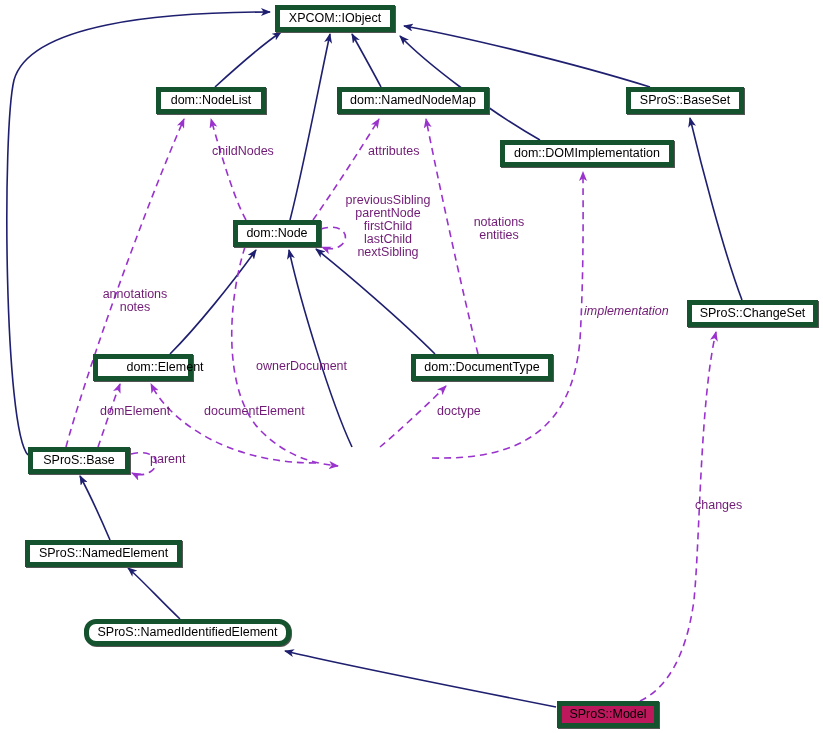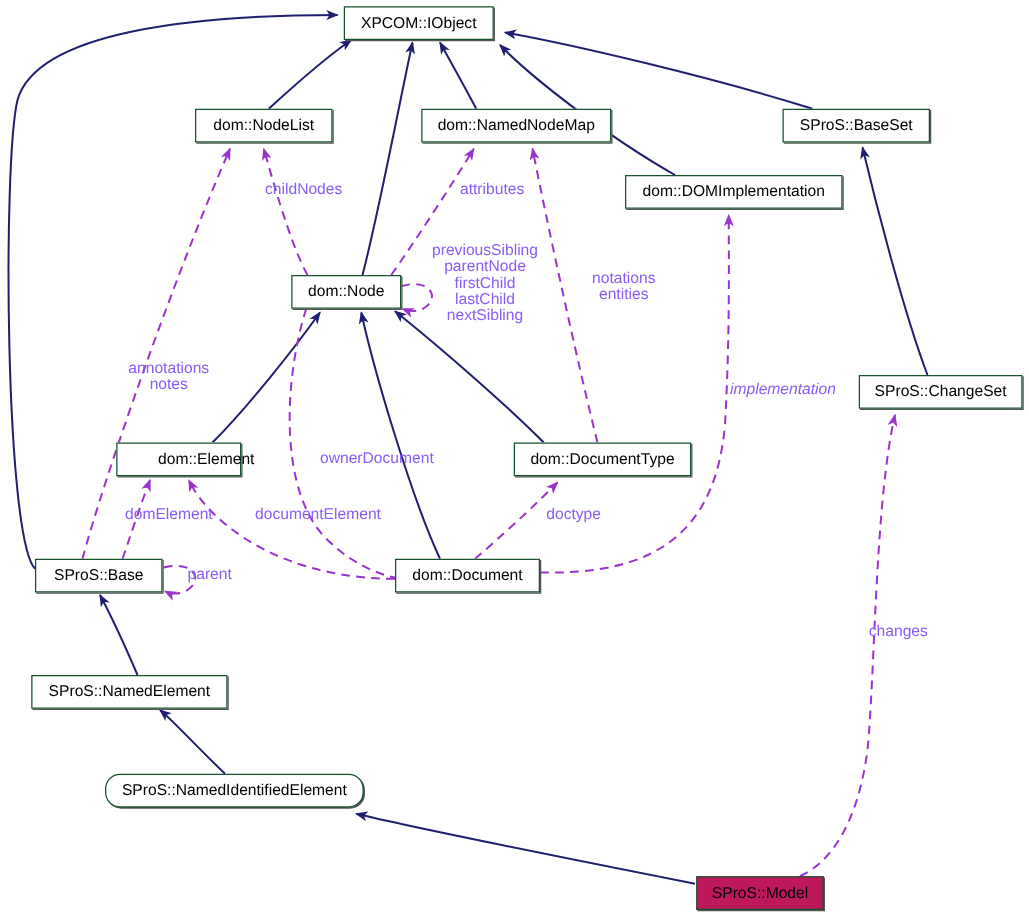--- a/index.html
+++ b/index.html
@@ -1,25 +1,25 @@
 <!DOCTYPE html>
 <html><head>
 <meta charset="utf-8">
 <title>Collaboration diagram</title>
 <style>
   html,body{margin:0;padding:0;background:#ffffff;}
   body{font-family:"Liberation Sans","DejaVu Sans",sans-serif;}
   #diagram{position:relative;width:823px;height:733px;background:#ffffff;overflow:hidden;}
   #edges{position:absolute;left:0;top:0;width:823px;height:733px;}
   .node{position:absolute;box-sizing:border-box;background:#ffffff;
-        border:1px solid #14532d;display:flex;align-items:center;justify-content:center;
+        border:5px solid #14532d;display:flex;align-items:center;justify-content:center;
         font-size:12.5px;line-height:1;color:#000000;white-space:nowrap;
         box-shadow:1px 1px 0 0 #555555;}
   .node.highlight{background:#be185d;}
-  .edge-label{position:absolute;font-size:12.5px;line-height:13px;color:#8b5cf6;
+  .edge-label{position:absolute;font-size:12.5px;line-height:13px;color:#701a75;
         white-space:pre;background:transparent;text-align:center;}
   .edge-label.left{text-align:left;}
 </style>
 </head>
 <body>
 
 <div id="diagram">
 
   <svg id="edges" viewBox="0 0 823 733" xmlns="http://www.w3.org/2000/svg">
     <defs>
@@ -96,23 +96,20 @@
   </div>
 
   <div class="node" style="left:411px;top:354px;width:142px;height:27px;">
     <span>dom::DocumentType</span>
   </div>
 
   <div class="node" style="left:28px;top:447px;width:102px;height:27px;">
     <span>SProS::Base</span>
   </div>
 
-  <div class="node" style="left:316px;top:447px;width:116px;height:27px;">
-    <span>dom::Document</span>
-  </div>
 
   <div class="node" style="left:25px;top:540px;width:157px;height:27px;">
     <span>SProS::NamedElement</span>
   </div>
 
   <div class="node" style="left:84px;top:619px;width:207px;height:27px;border-radius:12px;">
     <span>SProS::NamedIdentifiedElement</span>
   </div>
 
   <div class="node highlight" style="left:557px;top:701px;width:102px;height:27px;">

